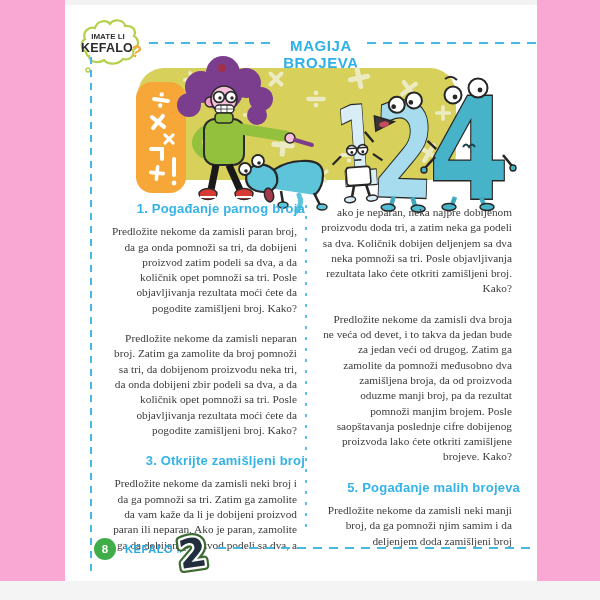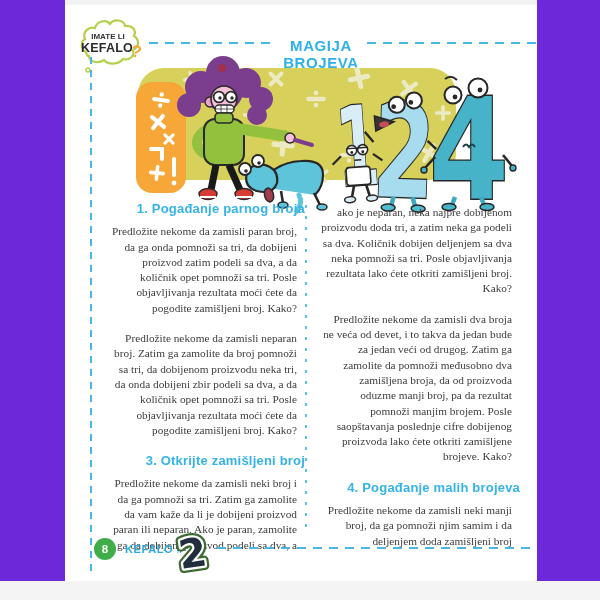--- a/index.html
+++ b/index.html
@@ -1,16 +1,16 @@
 <!DOCTYPE html>
 <html><head>
 <meta charset="utf-8">
 <style>
   html,body{margin:0;padding:0;background:#fff;}
-  .canvas{position:relative;width:600px;height:600px;background:#6d28d9;overflow:hidden;
+  .canvas{position:relative;width:600px;height:600px;background:#f9a8d4;overflow:hidden;
           font-family:"Liberation Sans",sans-serif;}
   .strip-top{position:absolute;left:65px;top:0;width:472px;height:5px;background:#f2f2f2;}
   .strip-bottom{position:absolute;left:0;top:581px;width:600px;height:19px;background:#f4f4f4;}
   .page{position:absolute;left:65px;top:5px;width:472px;height:576px;background:#ffffff;}
 
   
   .logo{position:absolute;left:11px;top:11px;width:70px;height:60px;}
   .dash-h{position:absolute;height:2px;background-image:repeating-linear-gradient(to right,#47b7e8 0 9px,transparent 9px 16px);}
   .dash-seg1{left:84px;top:37px;width:124px;}
   .dash-seg2{left:302px;top:37px;width:170px;}
@@ -241,21 +241,21 @@
     <div class="col-divider"></div>
 
     <div class="col col-right">
       <div class="sec">
         <p class="sec-body">ako je neparan, neka najpre dobijenom proizvodu doda tri, a zatim neka ga podeli sa dva. Količnik dobijen deljenjem sa dva neka pomnoži sa tri. Posle objavljivanja rezultata lako ćete otkriti zamišljeni broj. Kako?</p>
       </div>
       <div class="sec">
         <p class="sec-body">Predložite nekome da zamisli dva broja ne veća od devet, i to takva da jedan bude za jedan veći od drugog. Zatim ga zamolite da pomnoži međusobno dva zamišljena broja, da od proizvoda oduzme manji broj, pa da rezultat pomnoži manjim brojem. Posle saopštavanja poslednje cifre dobijenog proizvoda lako ćete otkriti zamišljene brojeve. Kako?</p>
       </div>
       <div class="sec">
-        <h3 class="sec-heading">4. Pogađanje malih brojeva</h3>
+        <h3 class="sec-heading">5. Pogađanje malih brojeva</h3>
         <p class="sec-body">Predložite nekome da zamisli neki manji broj, da ga pomnoži njim samim i da deljenjem doda zamišljeni broj</p>
       </div>
     </div>
 
     <div class="page-badge">8</div>
     <div class="series-label">KEFALO #</div>
     <svg class="series-num" viewBox="0 0 48 52">
       <g transform="rotate(-8 22 30)">
         <text x="6" y="42" font-family="DejaVu Sans" font-weight="bold" font-size="40" fill="none" stroke="#3e6b33" stroke-width="9" stroke-linejoin="round">2</text>
         <text x="6" y="42" font-family="DejaVu Sans" font-weight="bold" font-size="40" fill="none" stroke="#ffffff" stroke-width="4.5" stroke-linejoin="round">2</text>

